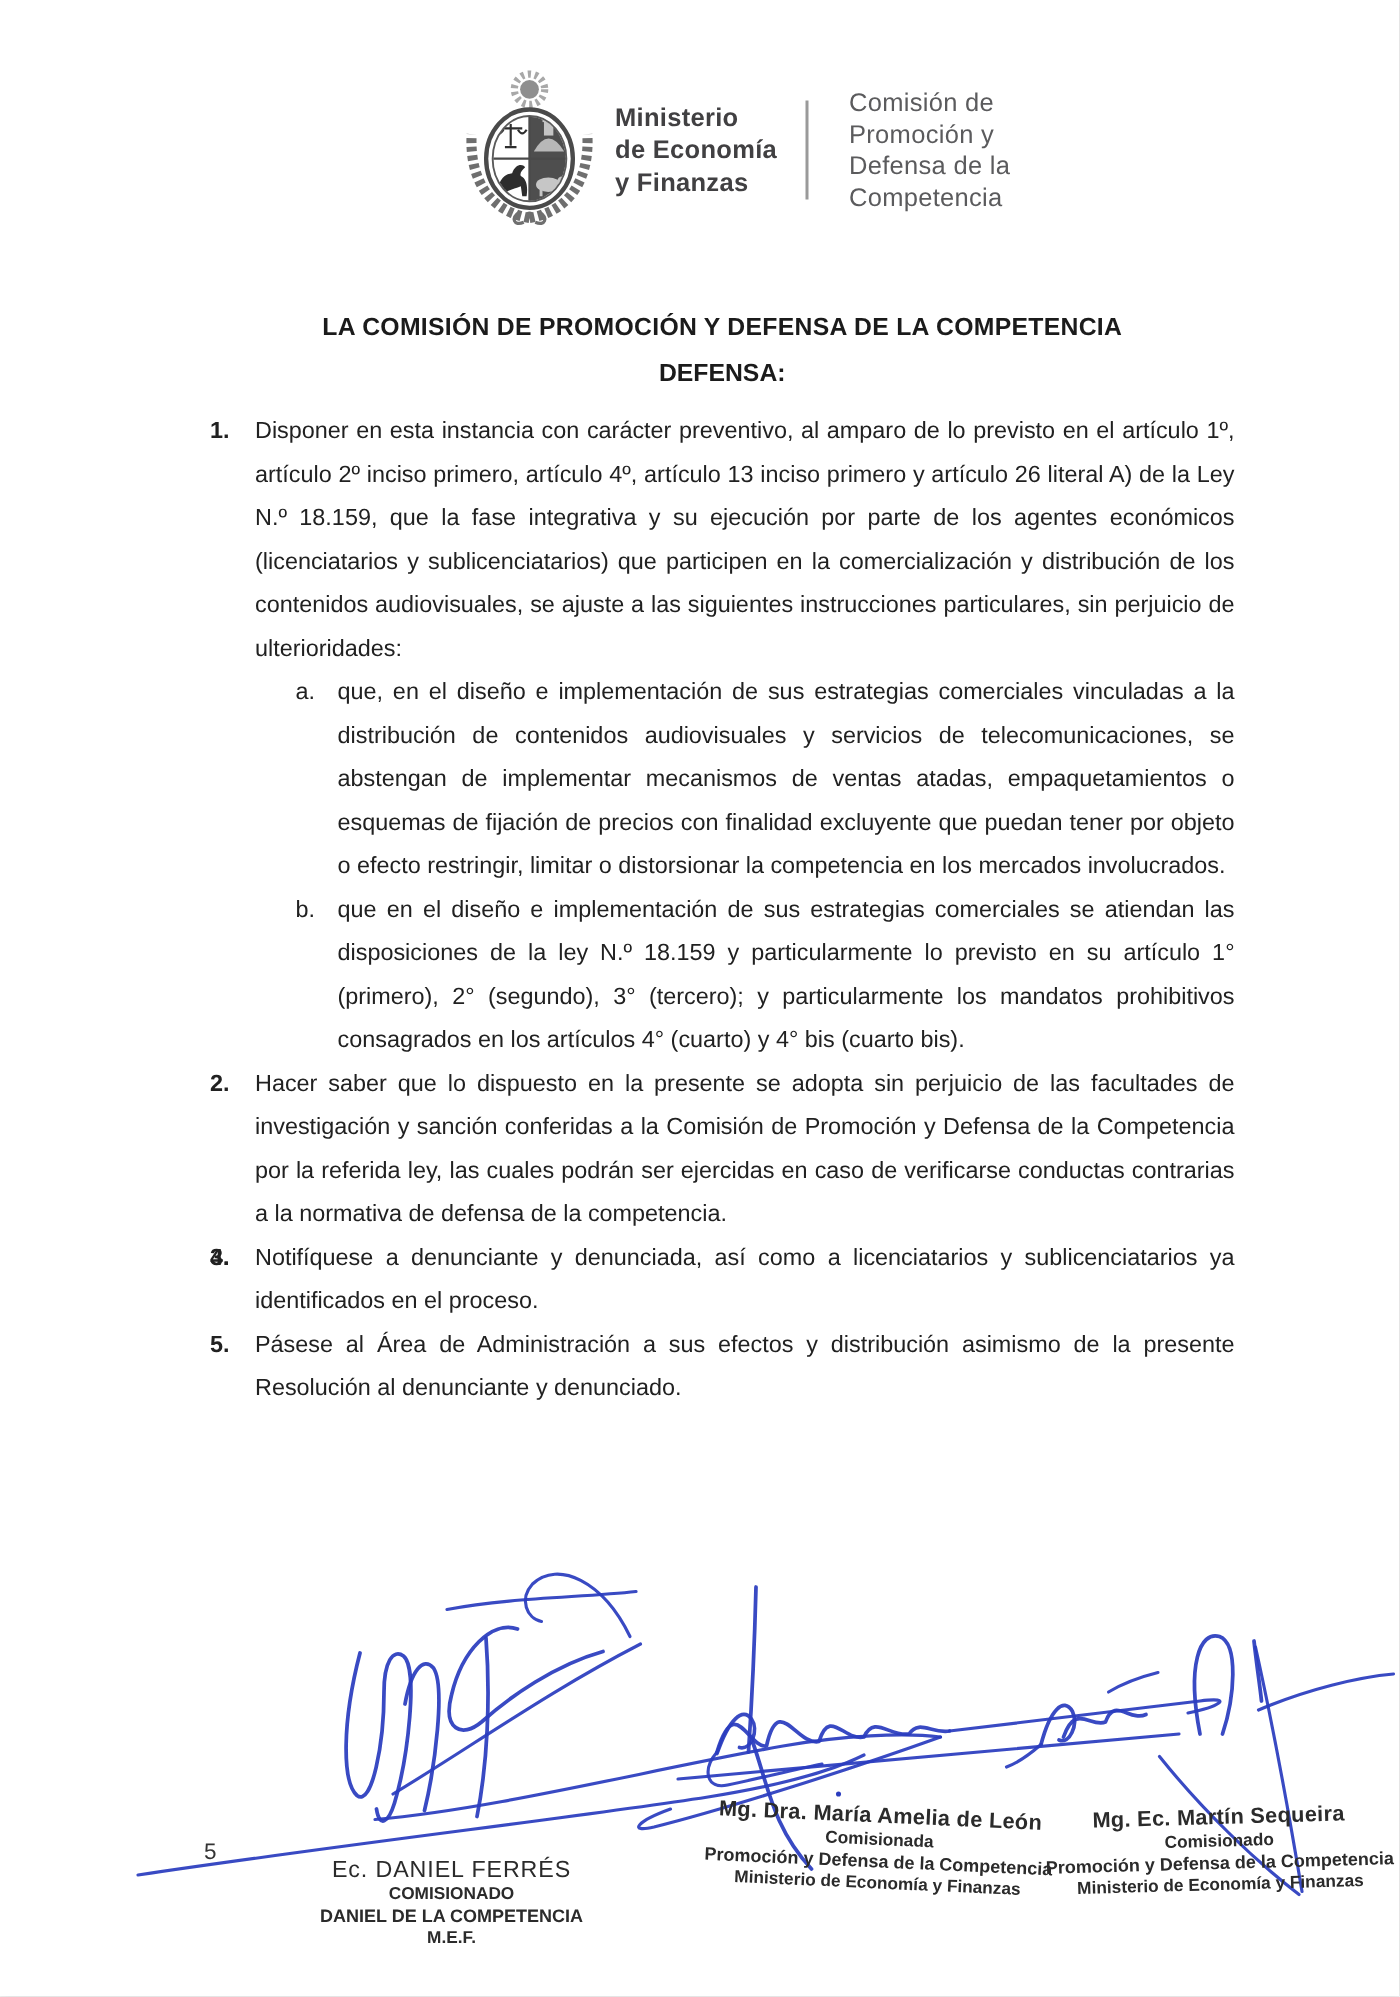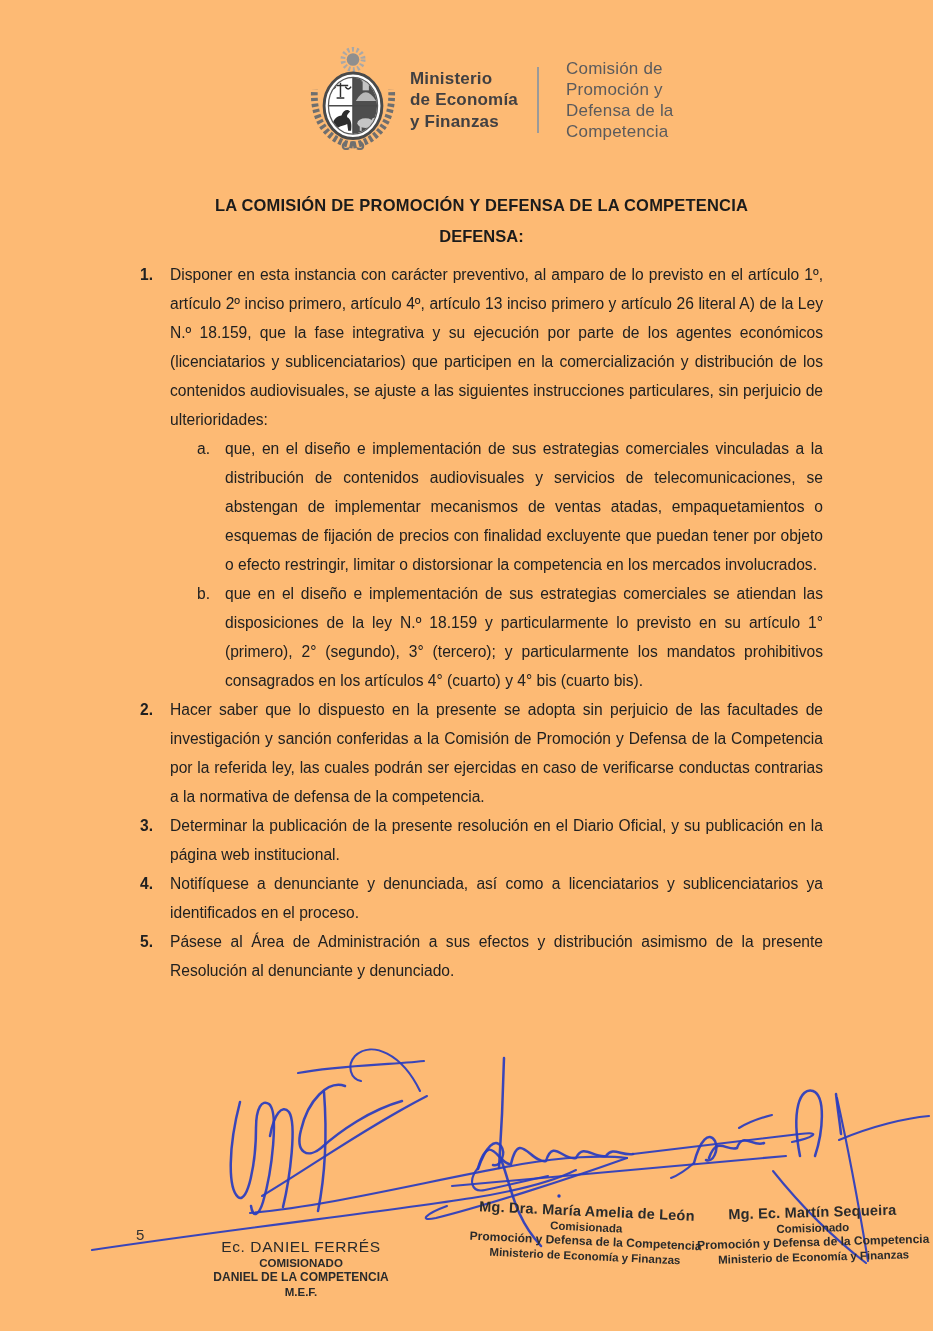--- a/index.html
+++ b/index.html
@@ -1,34 +1,34 @@
 <!DOCTYPE html>
 <html><head>
 <meta charset="utf-8">
 <style>
   html,body{margin:0;padding:0;background:#e8e8e8;}
   .page{
-    position:relative;width:933px;height:1331px;background:#fdba74;
+    position:relative;width:933px;height:1331px;background:#ffffff;
     font-family:"Liberation Sans", sans-serif;color:#1f1f1f;overflow:hidden;
     box-shadow:0 0 6px rgba(0,0,0,.25);
   }
   
   .letterhead{position:absolute;left:300px;top:44px;display:flex;align-items:center;}
   .logo{width:106px;height:112px;flex:0 0 auto;}
   .ministry{
     margin-left:4px;font-size:17px;font-weight:bold;line-height:21.5px;
     color:#414042;white-space:pre-line;letter-spacing:.2px;
   }
   .hdr-divider{width:2px;height:66px;background:#9a9a9a;margin:0 15px 0 19px;}
   .commission{
     font-size:17px;font-weight:500;line-height:21px;color:#5b5b5d;
     white-space:pre-line;letter-spacing:.2px;margin-left:12px;
   }
   
-  .content{position:absolute;left:140px;top:196px;width:683px;}
+  .content{position:absolute;left:140px;top:209px;width:683px;}
   .res-heading{
     margin:0 0 12px 0;text-align:center;font-size:16.5px;font-weight:bold;
     letter-spacing:.2px;color:#1b1b1b;
   }
   .res-subheading{
     margin:0 0 14px 0;text-align:center;font-size:16.5px;font-weight:bold;color:#1b1b1b;
   }
   .item{position:relative;padding-left:30px;text-align:justify;
         font-size:15.6px;line-height:29px;color:#212121;}
   .item-num{position:absolute;left:0;top:0;font-weight:bold;}
@@ -137,21 +137,20 @@
     <div class="sub">
       <span class="sub-marker">b.</span>
       <span>que en el diseño e implementación de sus estrategias comerciales se atiendan las disposiciones de la ley N.º 18.159 y particularmente lo previsto en su artículo 1° (primero), 2° (segundo), 3° (tercero); y particularmente los mandatos prohibitivos consagrados en los artículos 4° (cuarto) y 4° bis (cuarto bis).</span>
     </div>
     <div class="item">
       <span class="item-num">2.</span>
       <span>Hacer saber que lo dispuesto en la presente se adopta sin perjuicio de las facultades de investigación y sanción conferidas a la Comisión de Promoción y Defensa de la Competencia por la referida ley, las cuales podrán ser ejercidas en caso de verificarse conductas contrarias a la normativa de defensa de la competencia.</span>
     </div>
     <div class="item">
       <span class="item-num">3.</span>
-      <span>Determinar la publicación de la presente resolución en el Diario Oficial, y su publicación en la página web institucional.</span>
     </div>
     <div class="item">
       <span class="item-num">4.</span>
       <span>Notifíquese a denunciante y denunciada, así como a licenciatarios y sublicenciatarios ya identificados en el proceso.</span>
     </div>
     <div class="item">
       <span class="item-num">5.</span>
       <span>Pásese al Área de Administración a sus efectos y distribución asimismo de la presente Resolución al denunciante y denunciado.</span>
     </div>
   </main>

